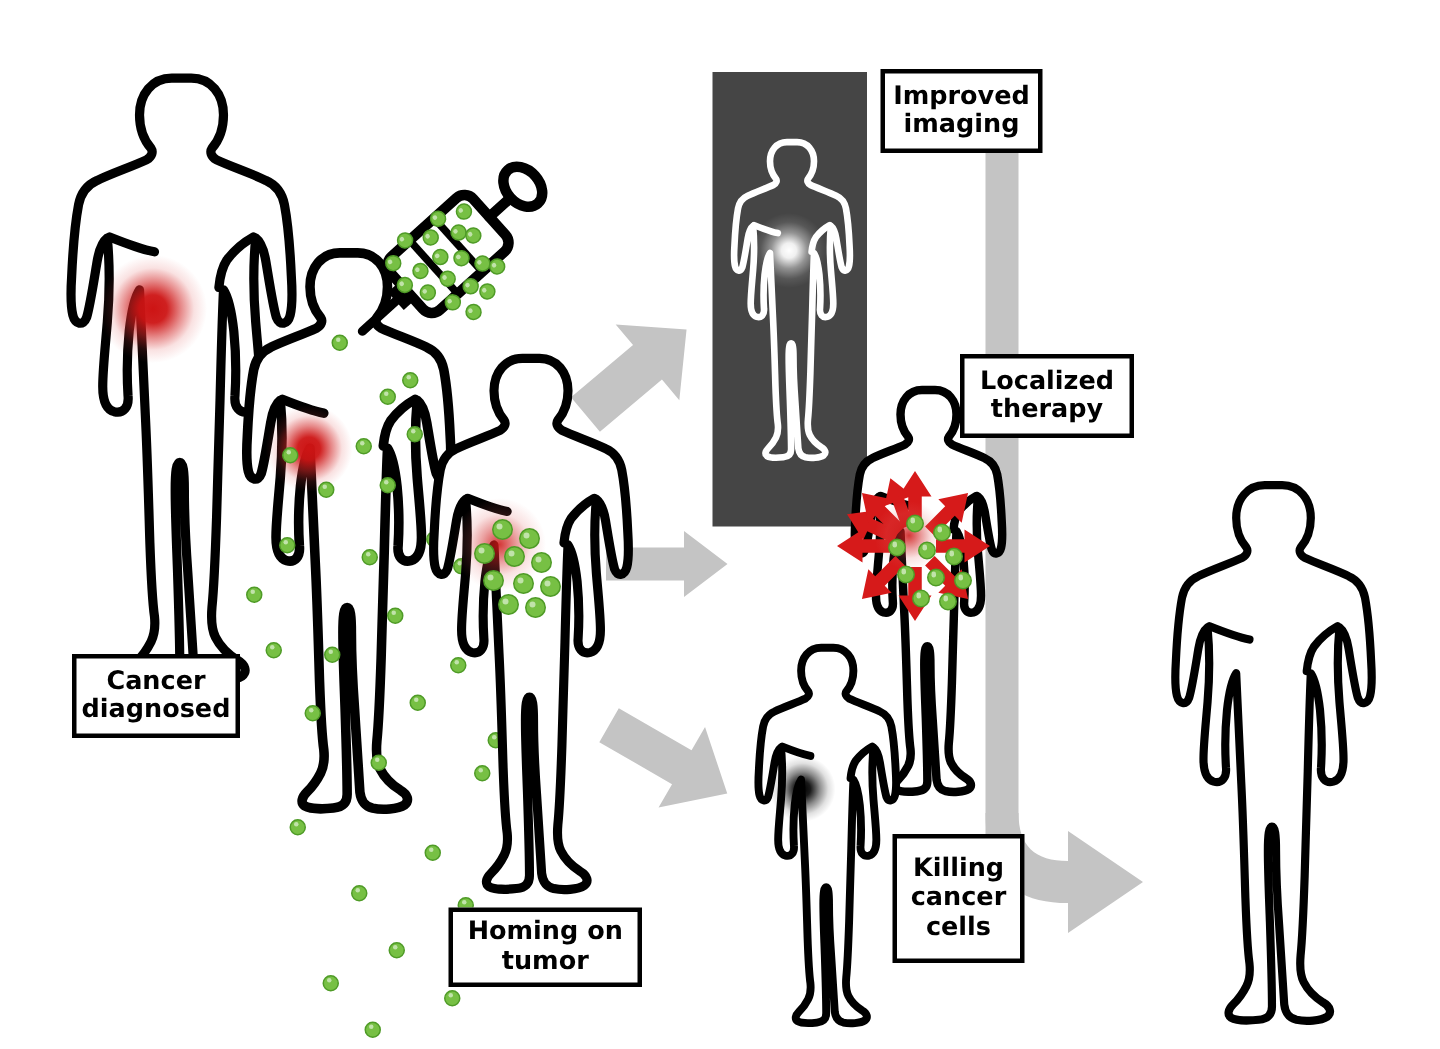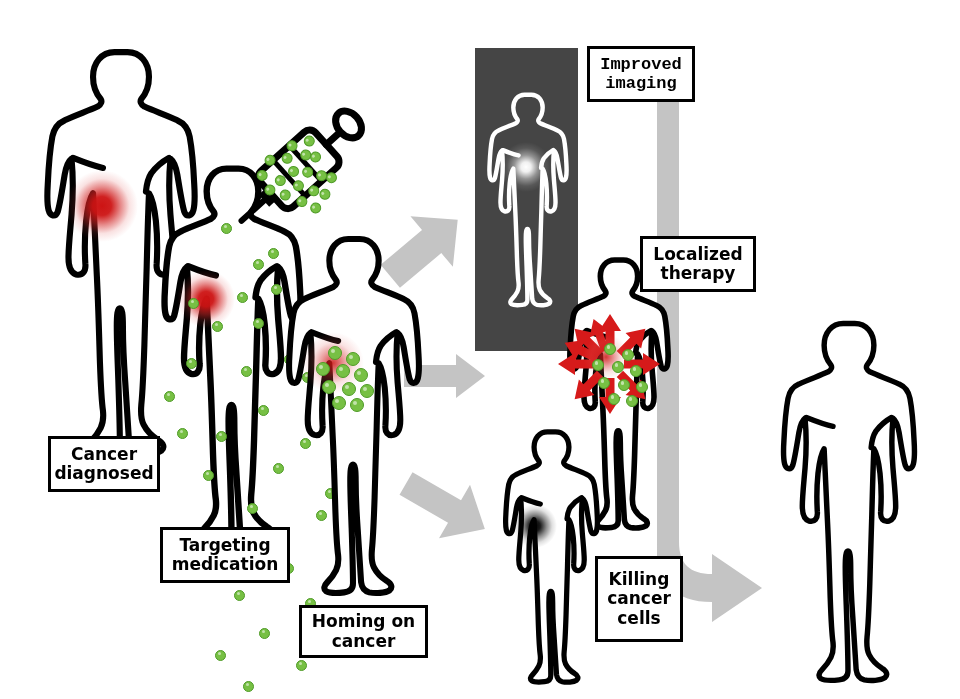--- a/index.html
+++ b/index.html
@@ -426,27 +426,25 @@
         L112,48
         L62,82
         L62,62
         C25,62 7,44 7,2 Z"></path>
     </svg>
   </div>
 
   <div class="caption" style="left:48px; top:436px; width:112px; height:56px;">Cancer
 diagnosed</div>
 
-  <div class="caption" style="left:160px; top:527px; width:130px; height:56px;">Targeting
-medication</div>
 
   <div class="caption" style="left:299px; top:605px; width:129px; height:53px;">Homing on
-cancer</div>
-
-  <div class="caption" style="left:587px; top:46px; width:108px; height:56px;font-family:Liberation Mono, monospace;">Improved
+tumor</div>
+
+  <div class="caption" style="left:587px; top:46px; width:108px; height:56px;">Improved
 imaging</div>
 
   <div class="caption" style="left:595px; top:556px; width:88px; height:86px;">Killing
 cancer
 cells</div>
 
   <div class="caption" style="left:640px; top:236px; width:116px; height:56px;">Localized
 therapy</div>
 
 </div>

